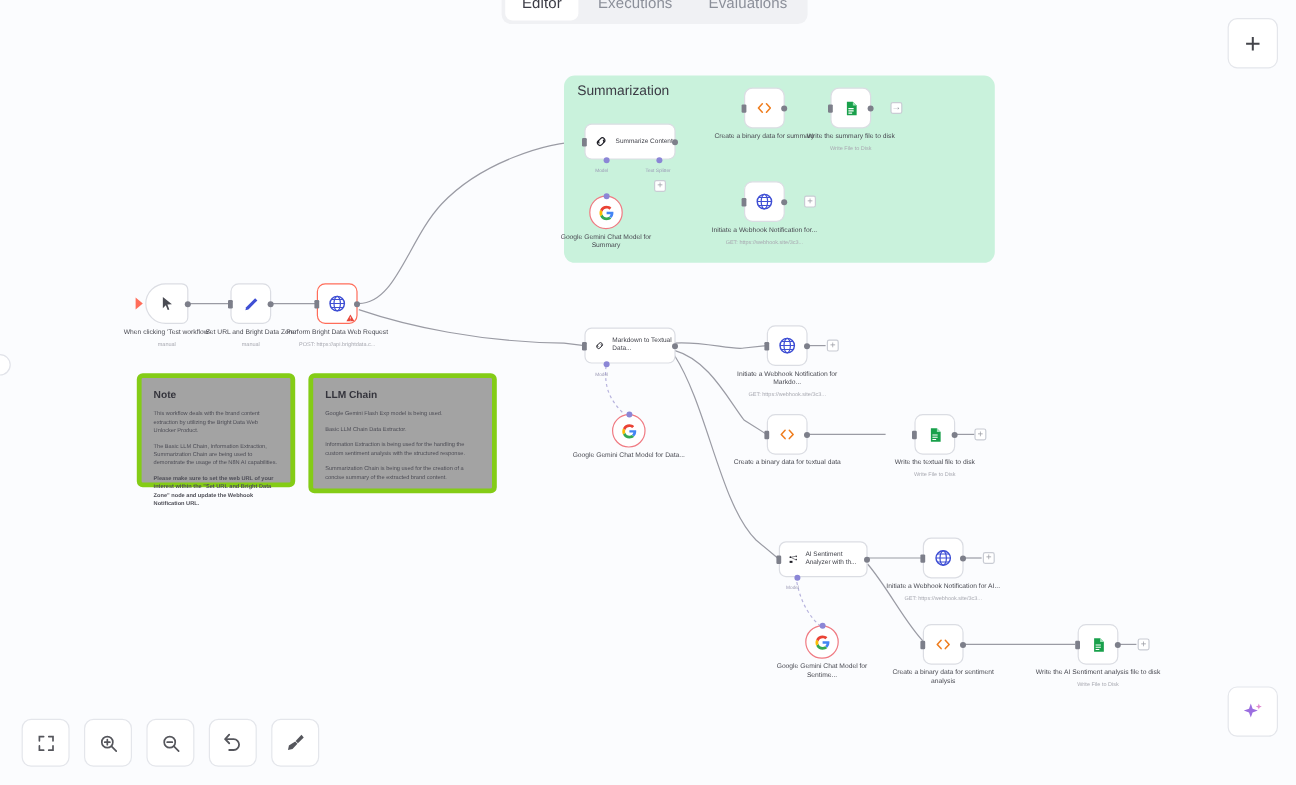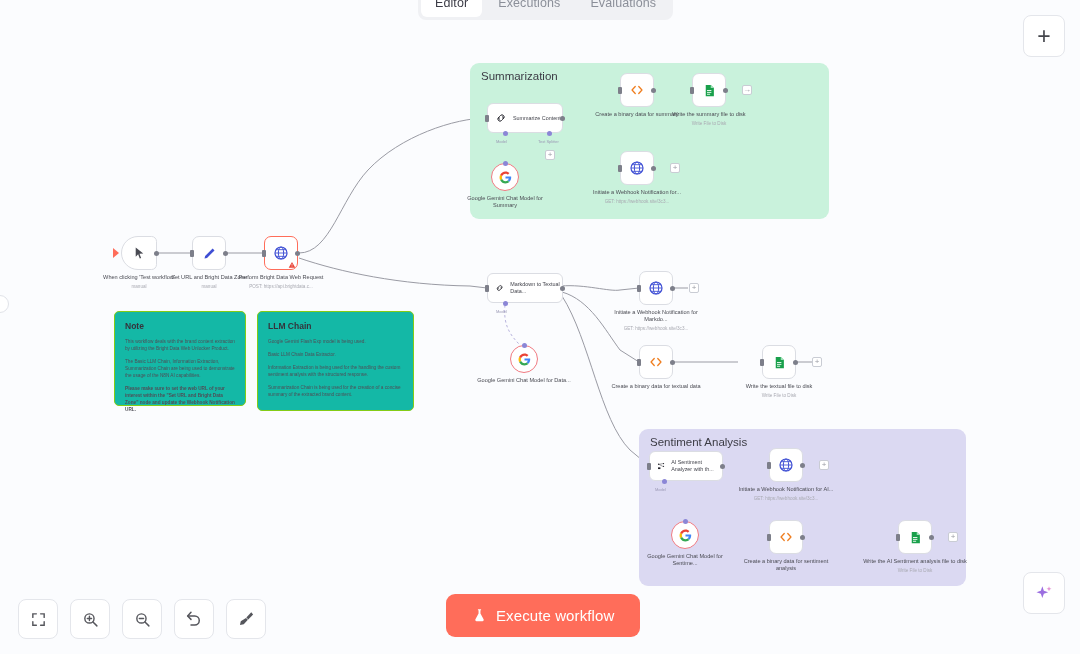--- a/index.html
+++ b/index.html
@@ -81,21 +81,21 @@
   .port.in  { left: -3px; border-radius: 1px; width: 3.5px; height: 7px; margin-top: -3.5px; }
   .port.out { right: -3px; }
   .plusbox {
     position: absolute; width: 10px; height: 10px; border: 1px solid #c9ccd4; border-radius: 2px;
     background: #fff; color: #9a9ca4; font-size: 8px; line-height: 8px; text-align: center;
   }
   .aiport { position: absolute; width: 5px; height: 5px; background: #8b86d6; border-radius: 50%; left: 50%; margin-left: -2.5px; }
   .aiport-label { position: absolute; font-size: 4px; color: #9b99b5; white-space: nowrap; }
 
   
-  .note { position: absolute; background: #14b8a6; border: 1px solid #84cc16; border-radius: 5px; padding: 9px 10px; }
+  .note { position: absolute; background: #a3a3a3; border: 4px solid #84cc16; border-radius: 5px; padding: 9px 10px; }
   .note h4 { font-size: 8.5px; color: #34343c; font-weight: 700; margin-bottom: 7px; }
   .note p { font-size: 4.7px; color: #4e4e57; line-height: 7px; margin-bottom: 6px; }
   .note p.bold { font-weight: 700; }
   #note-info { left: 114px; top: 311px; width: 132px; height: 95px; }
   #note-llm  { left: 257px; top: 311px; width: 157px; height: 100px; }
 
   svg.wires { position: absolute; left: 0; top: 0; width: 1080px; height: 654px; pointer-events: none; }
 </style>
 </head>
 <body>
@@ -135,23 +135,20 @@
 
   <div class="tabbar">
     <div class="tab active">Editor</div>
     <div class="tab">Executions</div>
     <div class="tab">Evaluations</div>
   </div>
 
   <div class="group" id="group-summarization">
     <div class="gtitle">Summarization</div>
   </div>
-  <div class="group" id="group-sentiment">
-    <div class="gtitle">Sentiment Analysis</div>
-  </div>
 
   <div class="node" style="left:121px; top:236px;">
     <div class="nbox trigger">
       <svg width="13" height="14" viewBox="0 0 24 24">
           <path d="M5 2 L19 13 L12 13.5 L15 21 L12.5 22 L9.5 14.5 L5 19 Z" fill="#4a4b53"></path>
         </svg>
       <div class="port out"></div>
     </div>
     <div class="ncaption">
       <span>When clicking 'Test workflow'</span>
@@ -466,20 +463,14 @@
     <div class="fbtn">
       <svg width="18" height="18" viewBox="0 0 24 24">
           <path d="M19 3 L12.5 10 L15 12.5 L21.5 6 Z" fill="#55565c"></path>
           <path d="M12 10.5 L14.5 13 L9 19 L4 20 L5 15 Z" fill="#55565c"></path>
         </svg>
     </div>
   </div>
 
   <div id="left-panel-toggle"></div>
 
-  <button id="execute-workflow-btn">
-    <svg width="15" height="17" viewBox="0 0 24 24">
-        <path d="M9.5 2h5v1.5h-1v5.2l5 9.3a2 2 0 0 1-1.8 3H7.3a2 2 0 0 1-1.8-3l5-9.3V3.5h-1Z" fill="#fff"></path>
-      </svg>
-    <span class="lbl">Execute workflow</span>
-  </button>
 
 </div>
 
 </body></html>

